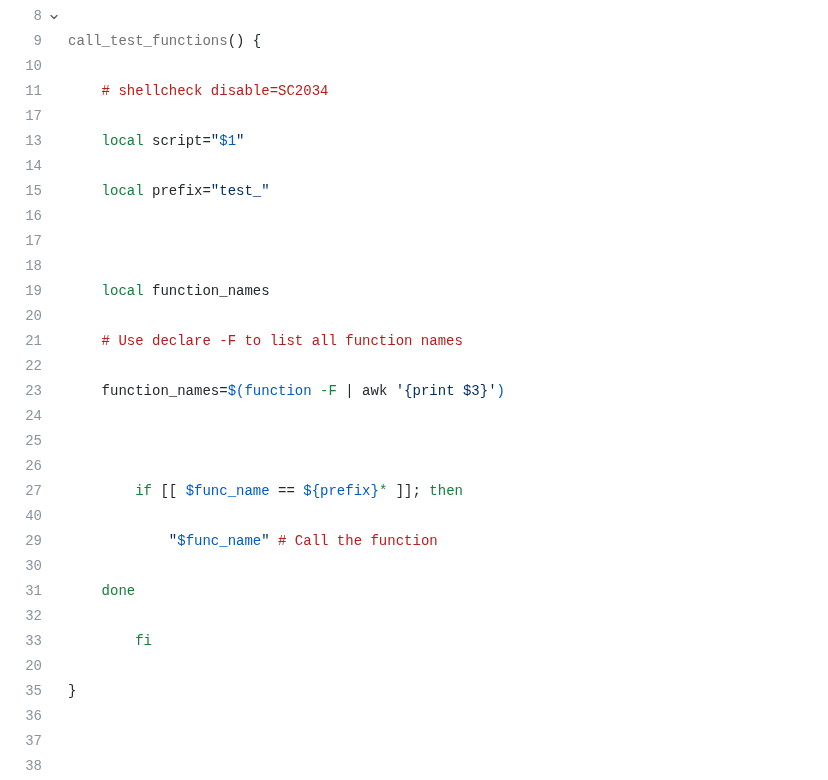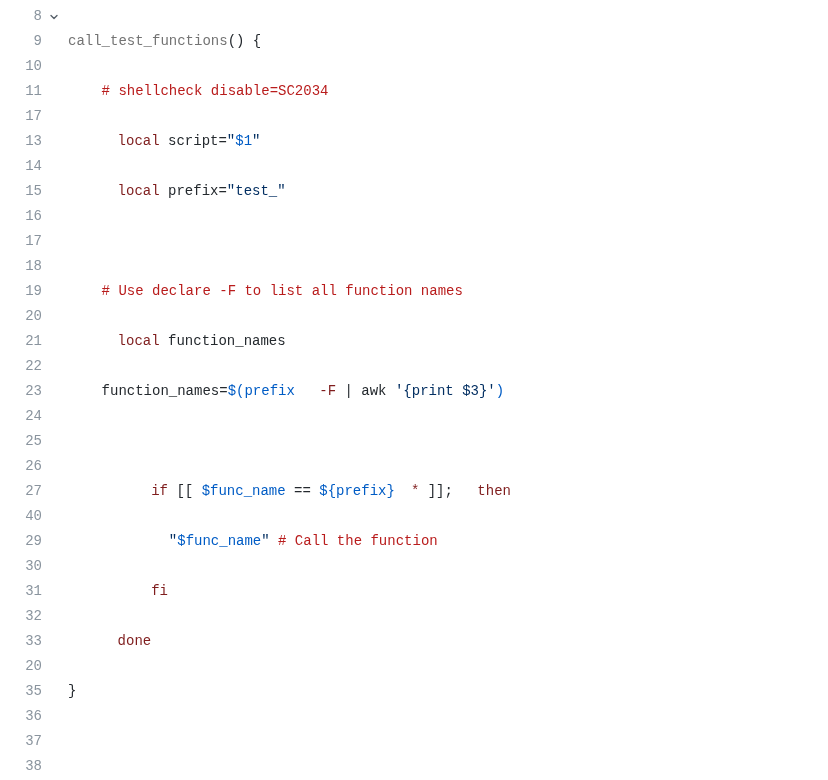--- a/index.html
+++ b/index.html
@@ -41,21 +41,21 @@
       padding-left: 2px;
     }
     .fold-icon svg { display: block; }
     .code {
       flex: 1;
       white-space: pre;
     }
     .code .line { height: 25px; }
     .pl-e  { color: #737373; } 
     .pl-c  { color: #b91c1c; font-style: normal; } 
-    .pl-k  { color: #7f1d1d; margin-left: 16px; } 
+    .pl-k  { color: #15803d; } 
     .pl-s  { color: #032f62; } 
     .pl-c1 { color: #005cc5; }
   </style>
 </head>
 <body>
 
 <div class="editor">
   <div class="gutter">
     <div class="line-num">8</div>
     <div class="line-num">9</div>
@@ -129,28 +129,28 @@
     <div class="fold"></div>
       <div class="fold"></div>
   </div>
 
   <div class="code">
 <div class="line"><span class="pl-e">call_test_functions</span><span>(</span><span>)</span> <span>{</span></div>
 <div class="line">    <span class="pl-c"># shellcheck disable=SC2034</span></div>
 <div class="line">    <span class="pl-k">local</span><span> script=</span><span class="pl-s"><span>"</span><span class="pl-c1">$1</span><span>"</span></span></div>
 <div class="line">    <span class="pl-k">local</span><span> prefix=</span><span class="pl-s"><span>"</span><span>test_</span><span>"</span></span></div>
 <div class="line"></div>
+<div class="line">    <span class="pl-k">local</span><span> function_names</span></div>
 <div class="line">    <span class="pl-c"># Use declare -F to list all function names</span></div>
-<div class="line">    <span class="pl-k">local</span><span> function_names</span></div>
-<div class="line">    <span>function_names=</span><span class="pl-c1">$(</span><span class="pl-c1">prefix</span><span class="pl-k"> -F</span><span> | </span><span>awk </span><span class="pl-s">'{print $3}'</span><span class="pl-c1">)</span></div>
+<div class="line">    <span>function_names=</span><span class="pl-c1">$(</span><span class="pl-c1">function</span><span class="pl-k"> -F</span><span> | </span><span>awk </span><span class="pl-s">'{print $3}'</span><span class="pl-c1">)</span></div>
 <div class="line"></div>
 <div class="line">        <span class="pl-k">if</span><span> [[ </span><span class="pl-c1">$func_name</span><span> == </span><span class="pl-c1">${prefix}</span><span class="pl-k">*</span><span> ]]</span><span>;</span><span class="pl-k"> then</span></div>
 <div class="line">            <span class="pl-s"><span>"</span><span class="pl-c1">$func_name</span><span>"</span></span><span class="pl-c"> # Call the function</span></div>
+<div class="line">    <span class="pl-k">done</span></div>
 <div class="line">        <span class="pl-k">fi</span></div>
-<div class="line">    <span class="pl-k">done</span></div>
 <div class="line"><span>}</span></div>
 <div class="line"></div>
 
 
 
 
 
 
 
 

